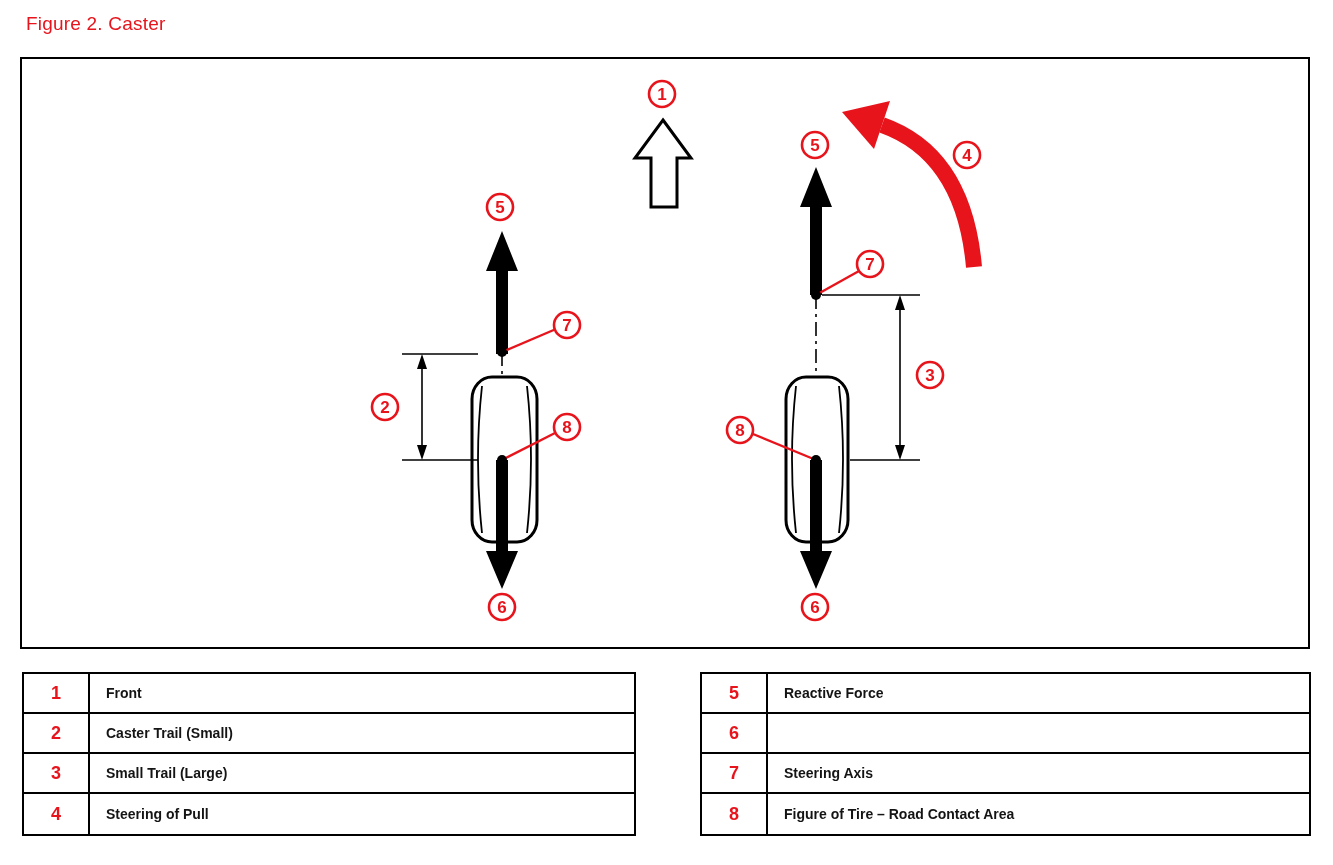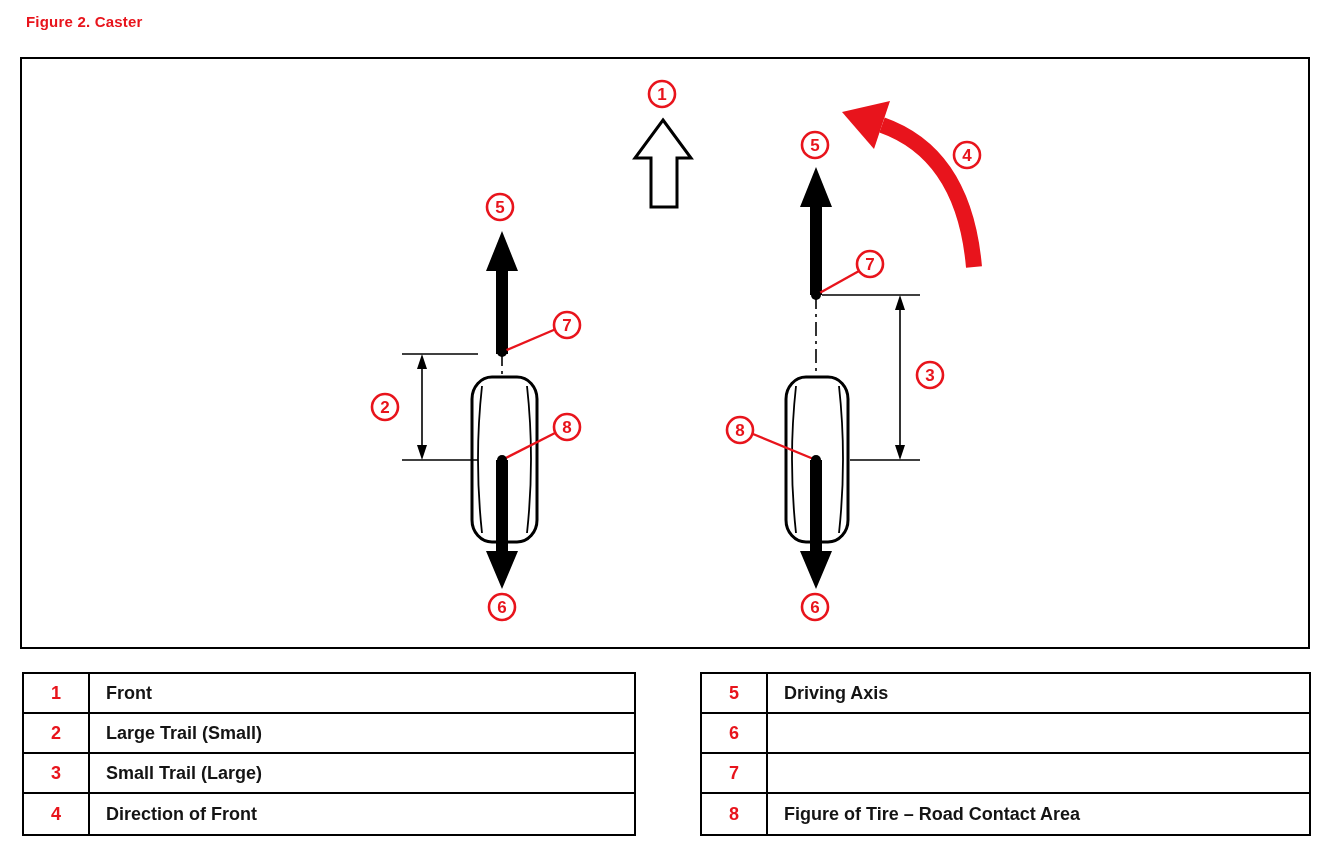--- a/index.html
+++ b/index.html
@@ -4,21 +4,21 @@
 <style>
   * { margin:0; padding:0; box-sizing:border-box; }
   html,body { background:#ffffff; }
   body {
     width:1333px; height:865px; position:relative;
     font-family:"Liberation Sans", sans-serif;
     overflow:hidden;
   }
   .figure-title {
     position:absolute; left:26px; top:13px;
-    font-size:15px; font-weight:bold; color:#e8141c;
+    font-size:19px; font-weight:normal; color:#e8141c;
     letter-spacing:0.2px;
   }
   .diagram-box {
     position:absolute; left:20px; top:57px;
     width:1290px; height:592px;
     border:2px solid #000;
     background:#fff;
   }
   .diagram-box svg { display:block; width:100%; height:100%; }
 
@@ -31,21 +31,21 @@
   .legend-row { display:flex; height:40px; border-bottom:2px solid #000; }
   .legend-row:last-child { border-bottom:none; }
   .legend-num {
     width:66px; border-right:2px solid #000;
     color:#e8141c; font-weight:bold; font-size:18px;
     display:flex; align-items:center; justify-content:center;
     flex:0 0 66px;
   }
   .legend-label {
     flex:1; display:flex; align-items:center;
-    padding-left:16px; font-weight:bold; font-size:18px; color:#141414;
+    padding-left:16px; font-weight:bold; font-size:14px; color:#141414;
   }
 
   
   .callout-circle { fill:#ffffff; stroke:#e8141c; stroke-width:2.6; }
   .callout-text { fill:#e8141c; font-weight:bold; font-size:17px; text-anchor:middle; }
   .leader { stroke:#e8141c; stroke-width:2.4; }
   .dim { stroke:#000; stroke-width:1.6; }
   .axisdot { fill:#000; }
   .centerline { stroke:#000; stroke-width:1.6; stroke-dasharray:14 5 3 5; }
 </style>
@@ -140,40 +140,41 @@
   </svg>
 </div>
 
 <div class="legend legend-left">
   <div class="legend-row">
     <div class="legend-num">1</div>
     <div class="legend-label">Front</div>
   </div>
   <div class="legend-row">
     <div class="legend-num">2</div>
-    <div class="legend-label">Large Trail (Small)</div>
+    <div class="legend-label">Caster Trail (Small)</div>
   </div>
   <div class="legend-row">
     <div class="legend-num">3</div>
     <div class="legend-label">Small Trail (Large)</div>
   </div>
   <div class="legend-row">
     <div class="legend-num">4</div>
-    <div class="legend-label">Direction of Front</div>
+    <div class="legend-label">Steering of Pull</div>
   </div>
 </div>
 
 <div class="legend legend-right">
   <div class="legend-row">
     <div class="legend-num">5</div>
-    <div class="legend-label">Driving Axis</div>
+    <div class="legend-label">Reactive Force</div>
   </div>
   <div class="legend-row">
     <div class="legend-num">6</div>
   </div>
   <div class="legend-row">
     <div class="legend-num">7</div>
+    <div class="legend-label">Steering Axis</div>
   </div>
   <div class="legend-row">
     <div class="legend-num">8</div>
     <div class="legend-label">Figure of Tire – Road Contact Area</div>
   </div>
 </div>
 
 </body></html>

